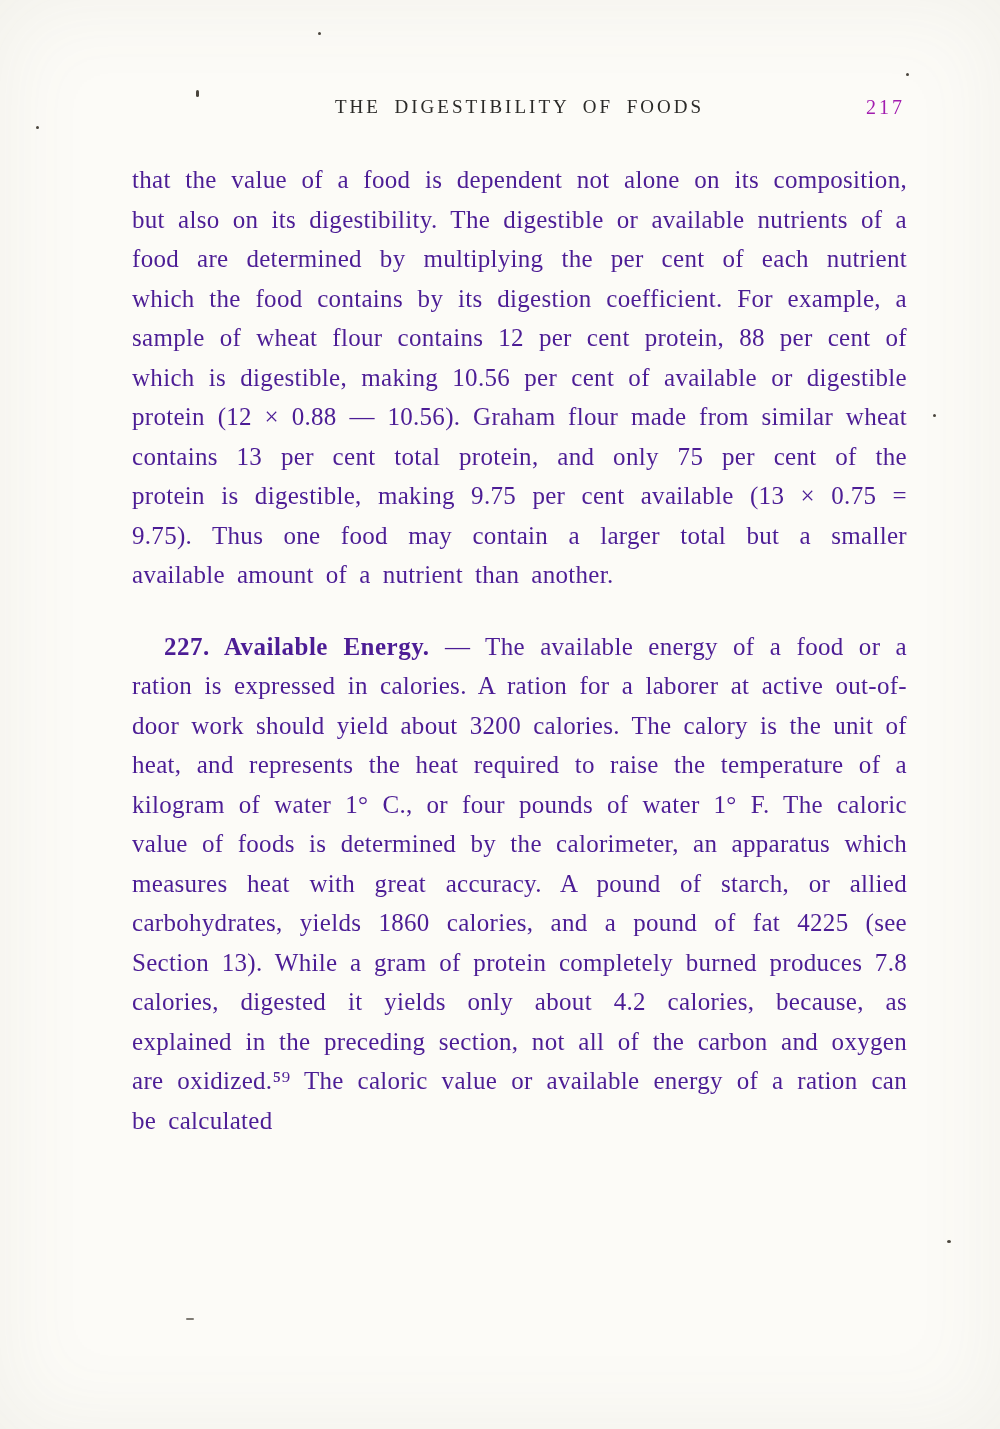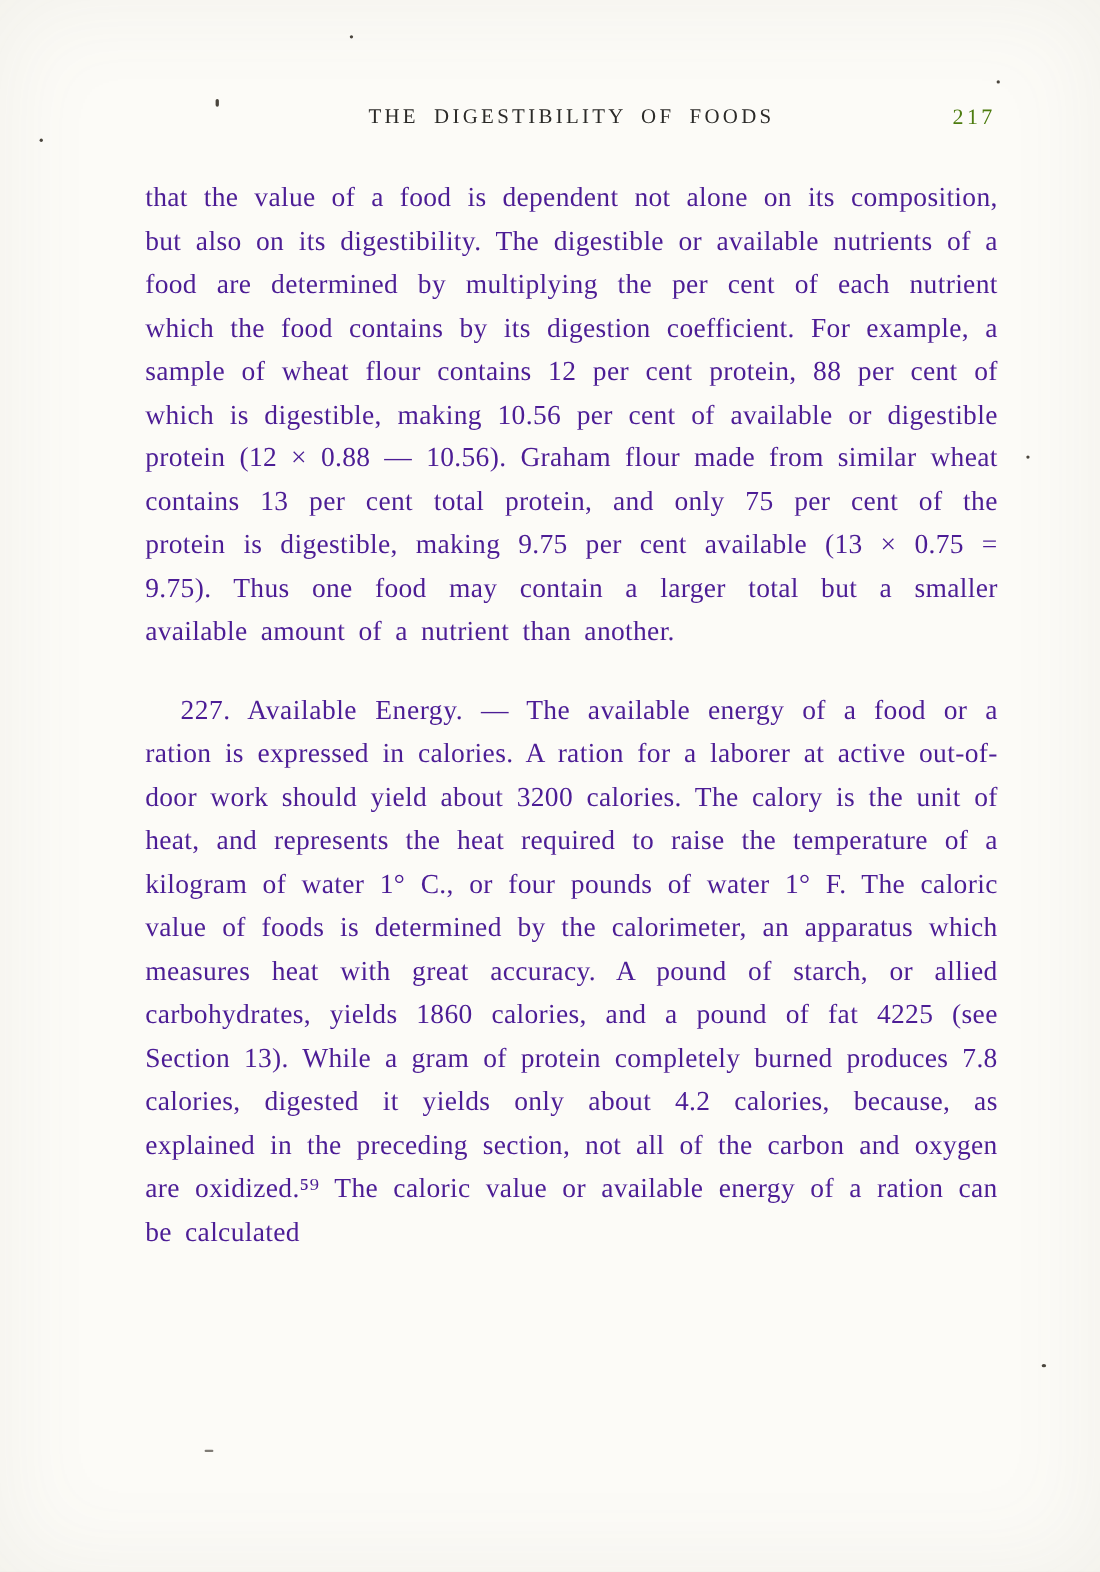--- a/index.html
+++ b/index.html
@@ -38,39 +38,39 @@
     letter-spacing: 3px;
     word-spacing: 6px;
     color: #2b2a28;
   }
   .page-number {
     position: absolute;
     right: 2px;
     top: 0;
     font-size: 20px;
     letter-spacing: 3px;
-    color: #4d7c0f;
+    color: #a21caf;
   }
   p.para {
     margin: 0;
     font-size: 25px;
     line-height: 39.5px;
     text-align: justify;
     word-spacing: 0.22em;
     letter-spacing: 0.012em;
     color: #4c1d95;
   }
   p.para + p.para {
     margin-top: 32px;
   }
   p.para.indent {
     text-indent: 32px;
   }
   .section-lead {
-    font-weight: normal;
+    font-weight: bold;
     letter-spacing: 0.02em;
   }
   .speck {
     position: absolute;
     background: #4a453d;
     border-radius: 50%;
   }
   .s1 { left: 318px; top: 32px;  width: 3px; height: 3px; }
   .s2 { left: 906px; top: 73px;  width: 3px; height: 3px; }
   .s3 { left: 196px; top: 90px;  width: 3px; height: 7px; border-radius: 2px; }

